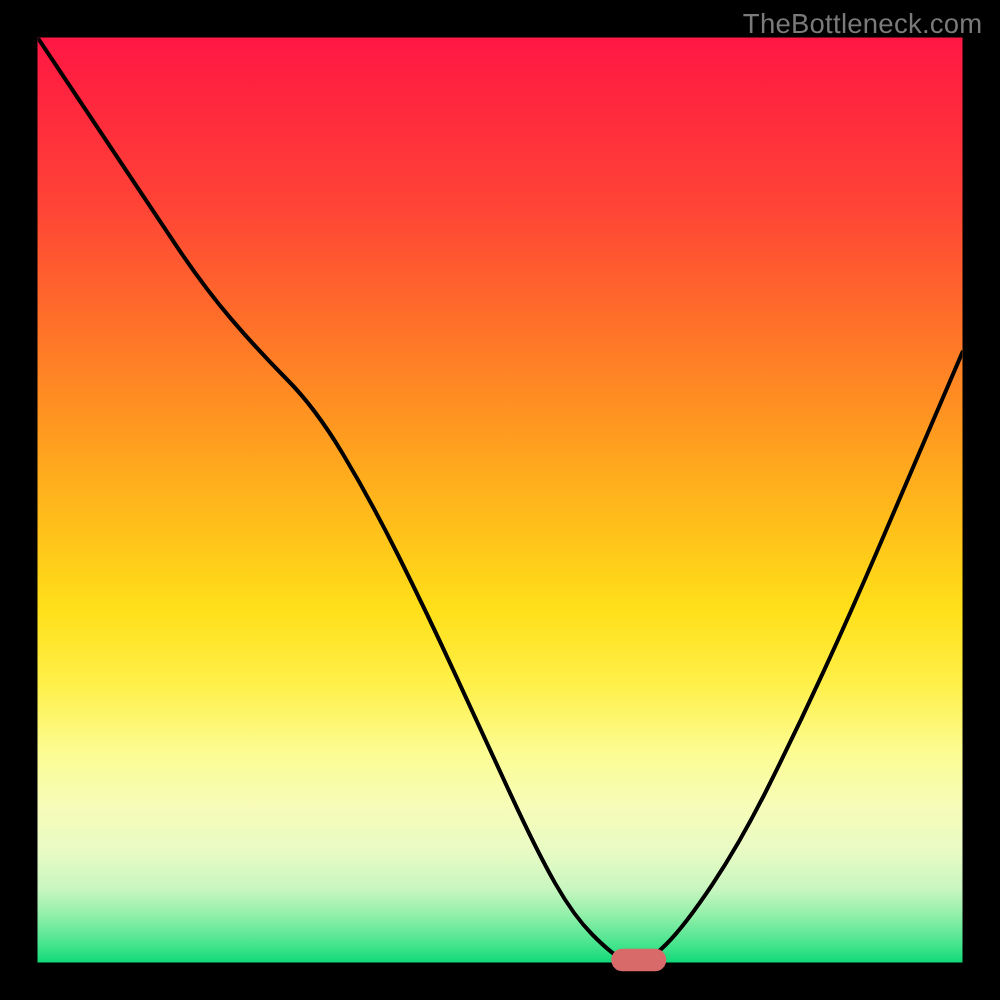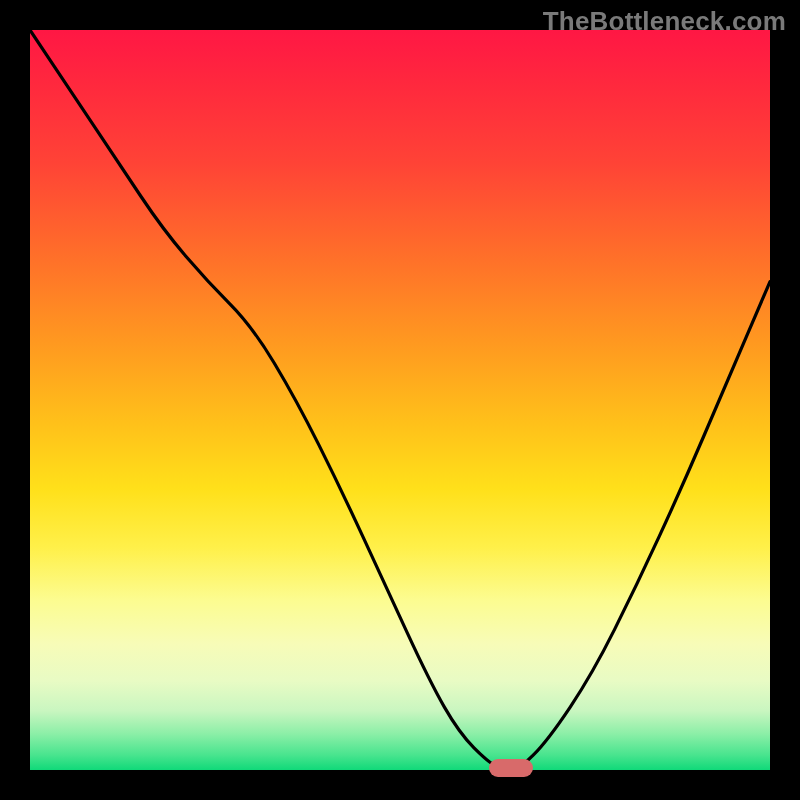--- a/index.html
+++ b/index.html
@@ -51,22 +51,22 @@
     position: absolute;
     background: #d86a6a;
     border-radius: 9px;
     height: 18px;
   }
   .watermark {
     position: absolute;
     top: 6px;
     right: 14px;
     font-family: Arial, Helvetica, sans-serif;
-    font-size: 26px;
-    font-weight: 700;
+    font-size: 22px;
+    font-weight: 400;
     color: #7a7a7a;
     letter-spacing: 0.2px;
   }
 </style>
 </head>
 <body>
 
 <div class="frame">
   <div class="plot-area">
     <svg class="curve" viewBox="0 0 740 740" preserveAspectRatio="none">

